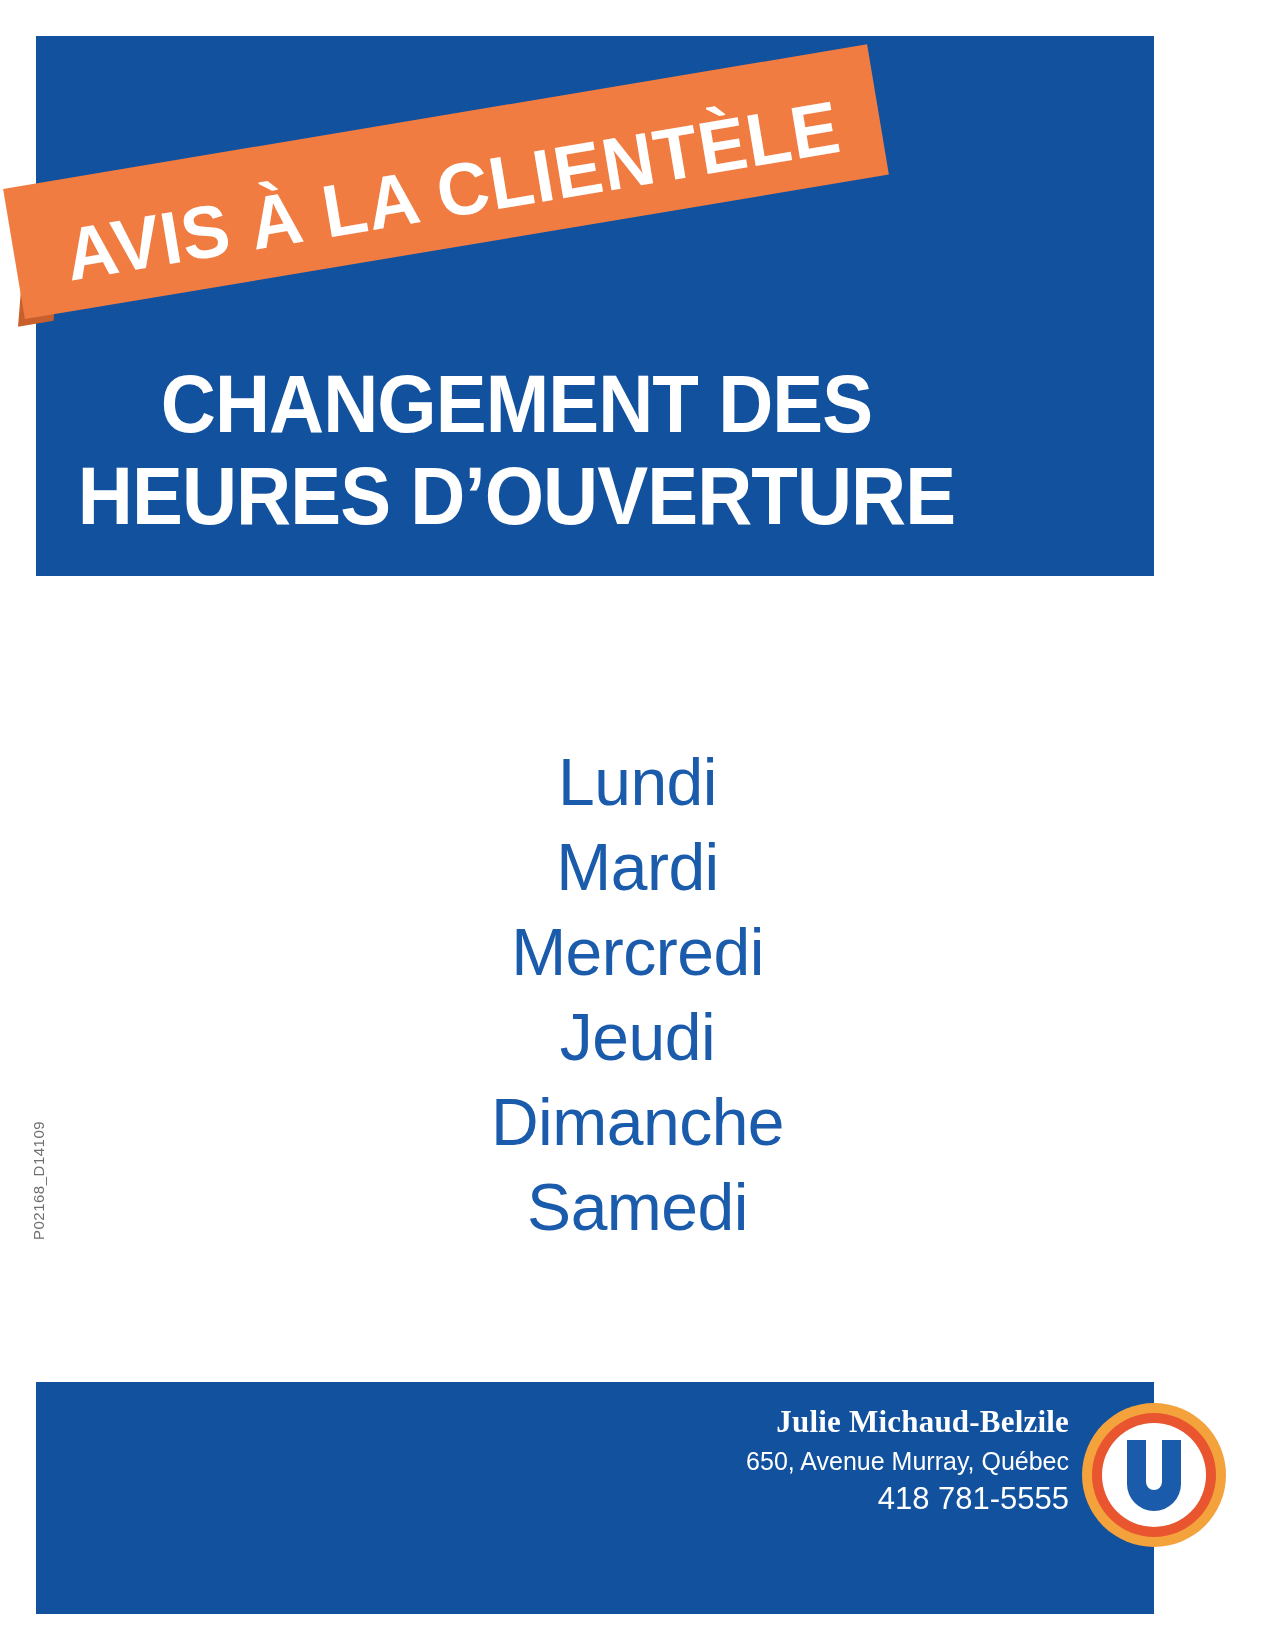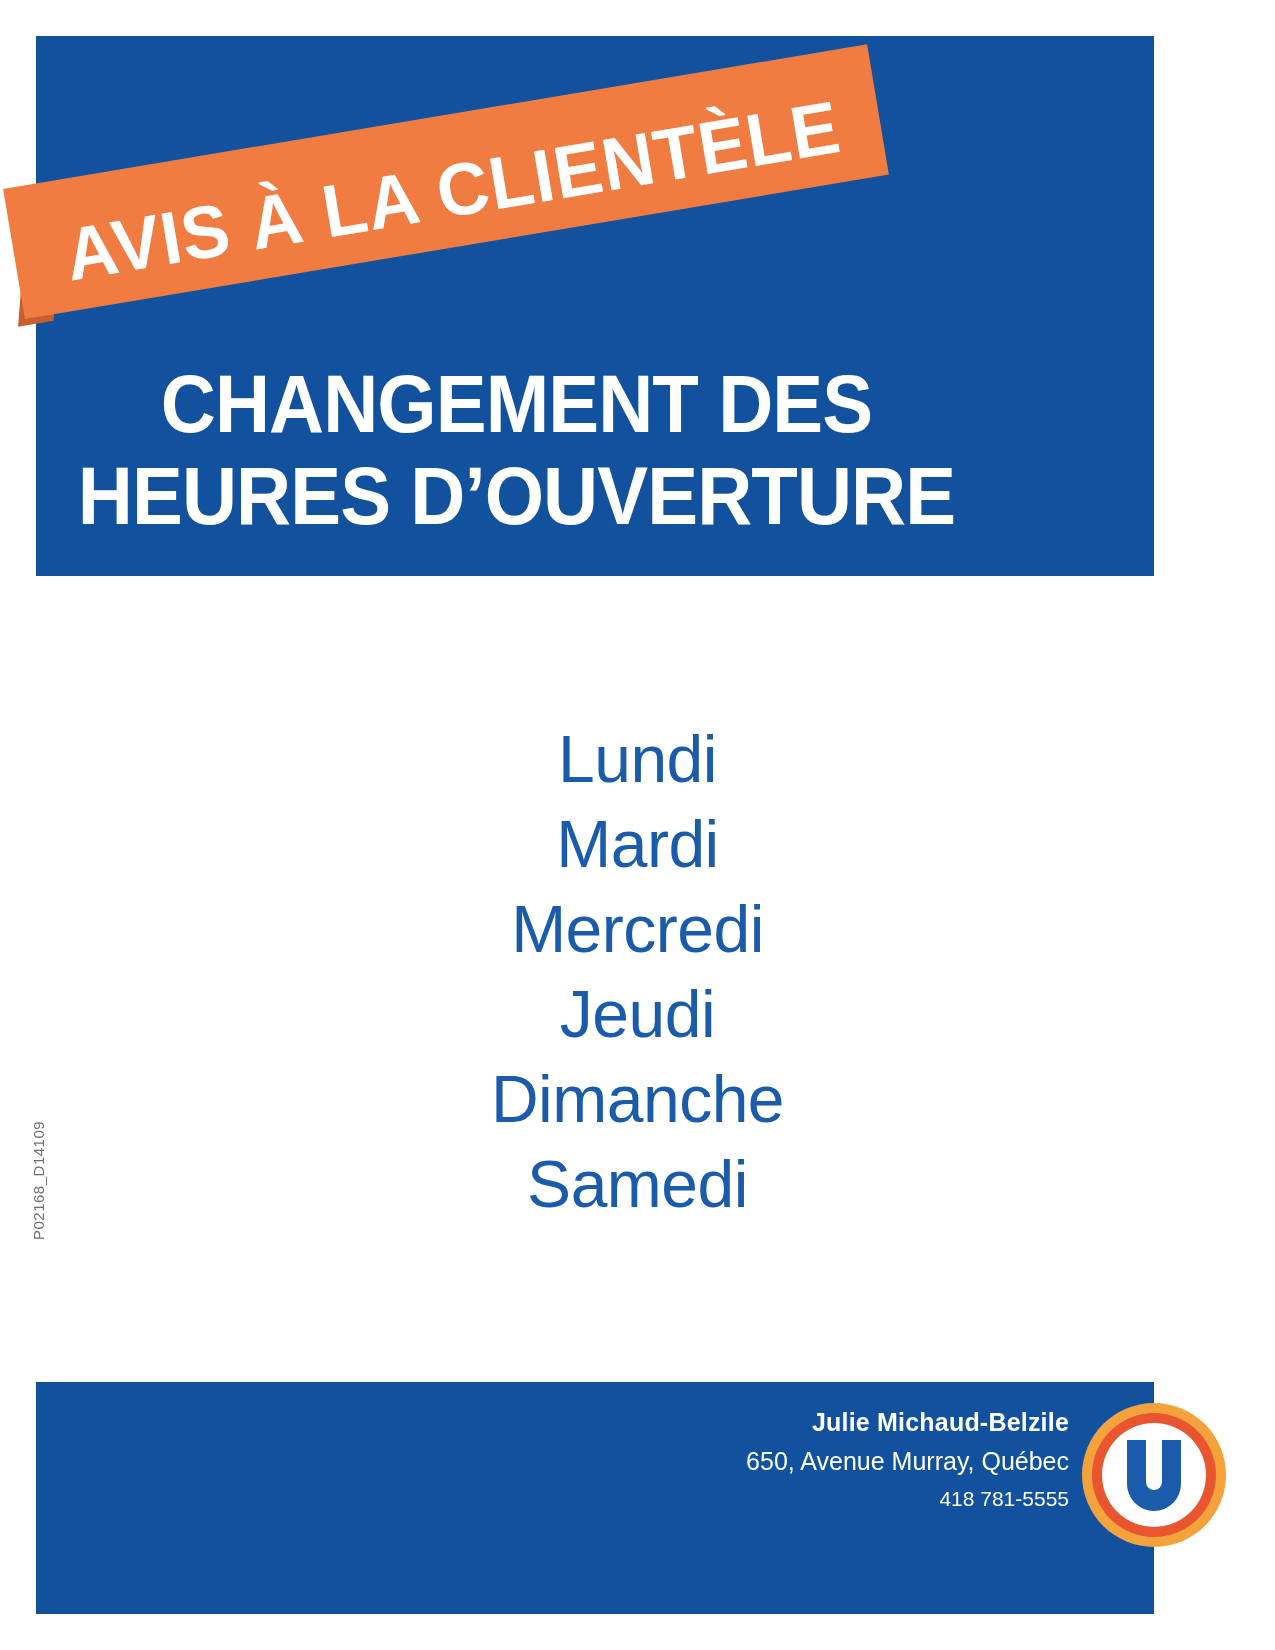--- a/index.html
+++ b/index.html
@@ -96,21 +96,21 @@
     line-height: 92px;
     letter-spacing: -1px;
     white-space: nowrap;
     transform: scaleX(0.93);
   }
 
   
   .days {
     position: absolute;
     left: 0;
-    top: 717px;
+    top: 740px;
     width: 1275px;
     text-align: center;
   }
   .day-row {
     color: #1a5bab;
     font-family: "Liberation Sans", sans-serif;
     font-weight: normal;
     font-size: 66px;
     line-height: 85px;
     letter-spacing: -0.5px;
@@ -142,34 +142,34 @@
   }
   .footer-text {
     position: absolute;
     right: 206px;
     top: 1402px;
     width: 640px;
     text-align: right;
     color: #ffffff;
   }
   .footer-name {
-    font-family: Liberation Sans, sans-serif;
+    font-family: Liberation Serif, serif;
     font-weight: bold;
-    font-size: 25px;
+    font-size: 31px;
     line-height: 40px;
     letter-spacing: 0.2px;
   }
   .footer-address {
     font-family: "Liberation Sans", sans-serif;
     font-size: 25px;
     line-height: 38px;
   }
   .footer-phone {
     font-family: "Liberation Sans", sans-serif;
-    font-size: 21px;
+    font-size: 31px;
     line-height: 38px;
   }
 
   
   .logo {
     position: absolute;
     right: 48px;
     top: 1402px;
     width: 146px;
     height: 146px;

